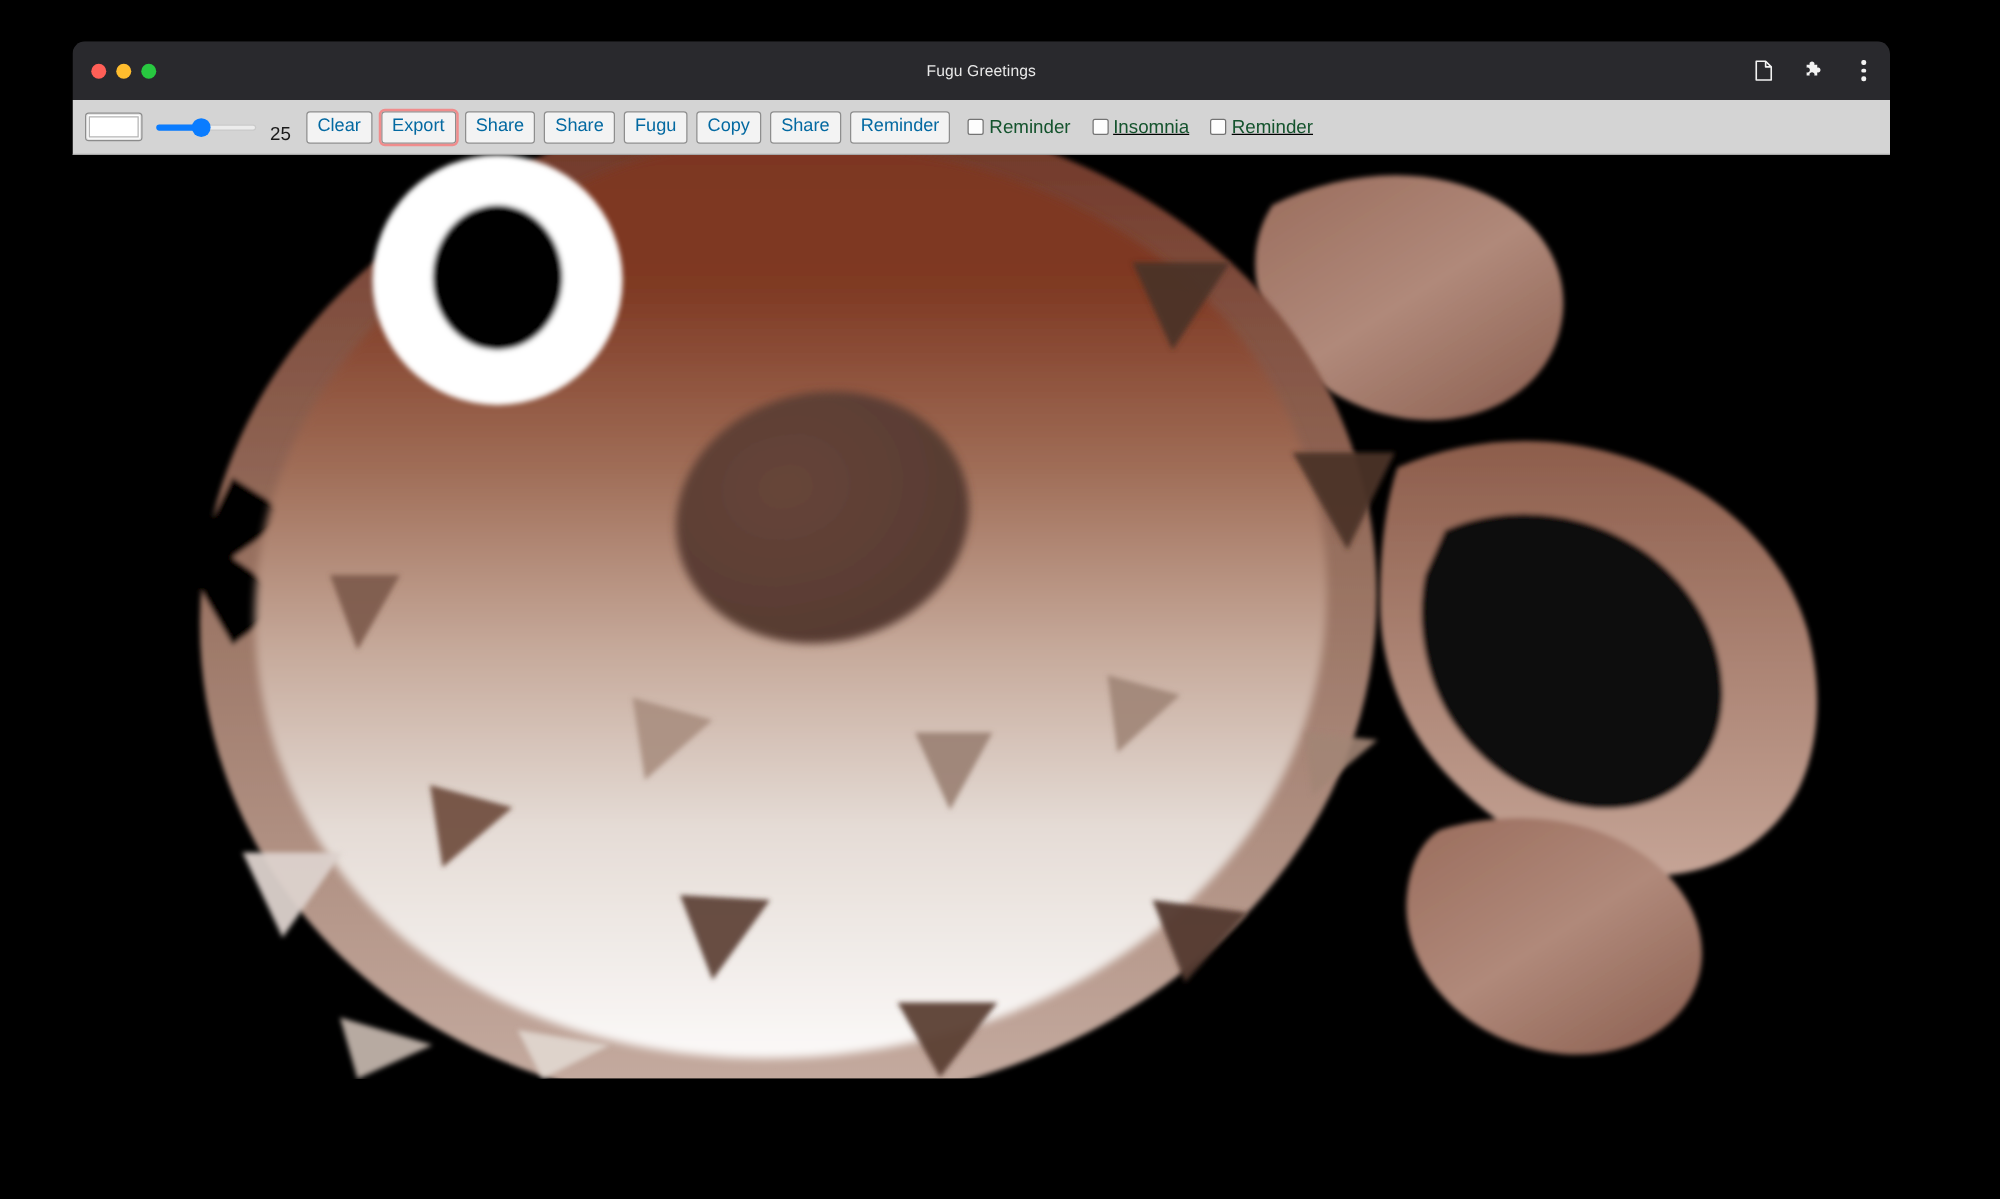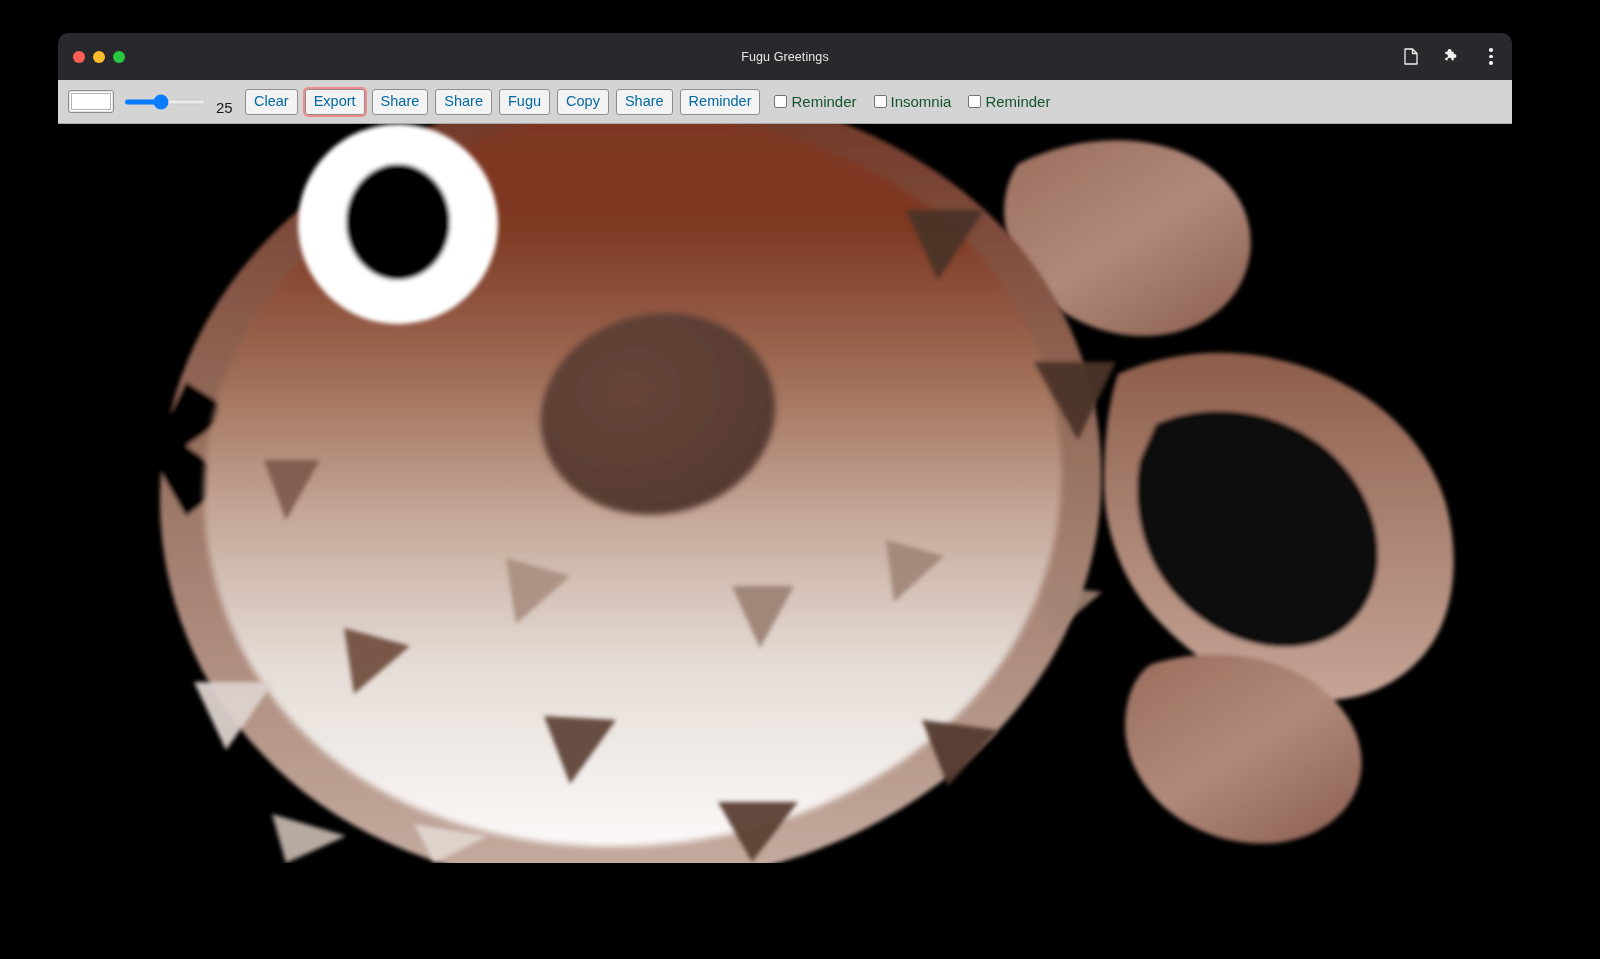--- a/index.html
+++ b/index.html
@@ -145,21 +145,21 @@
     outline-offset: 0px;
     border-color: #8e8e8e;
   }
 
   .check-group {
     display: flex; align-items: center;
     gap: 4px;
     margin-left: 7px;
     flex: none;
   }
-  .check-group + .check-group { margin-left: 10px; }
+  .check-group + .check-group { margin-left: 10px; text-decoration: underline; }
   .cb {
     width: 13px; height: 13px;
     background: #fdfdfd;
     border: 1px solid #737373;
     border-radius: 2px;
     flex: none;
     cursor: pointer;
   }
   .cb-label {
     font-size: 15px;

